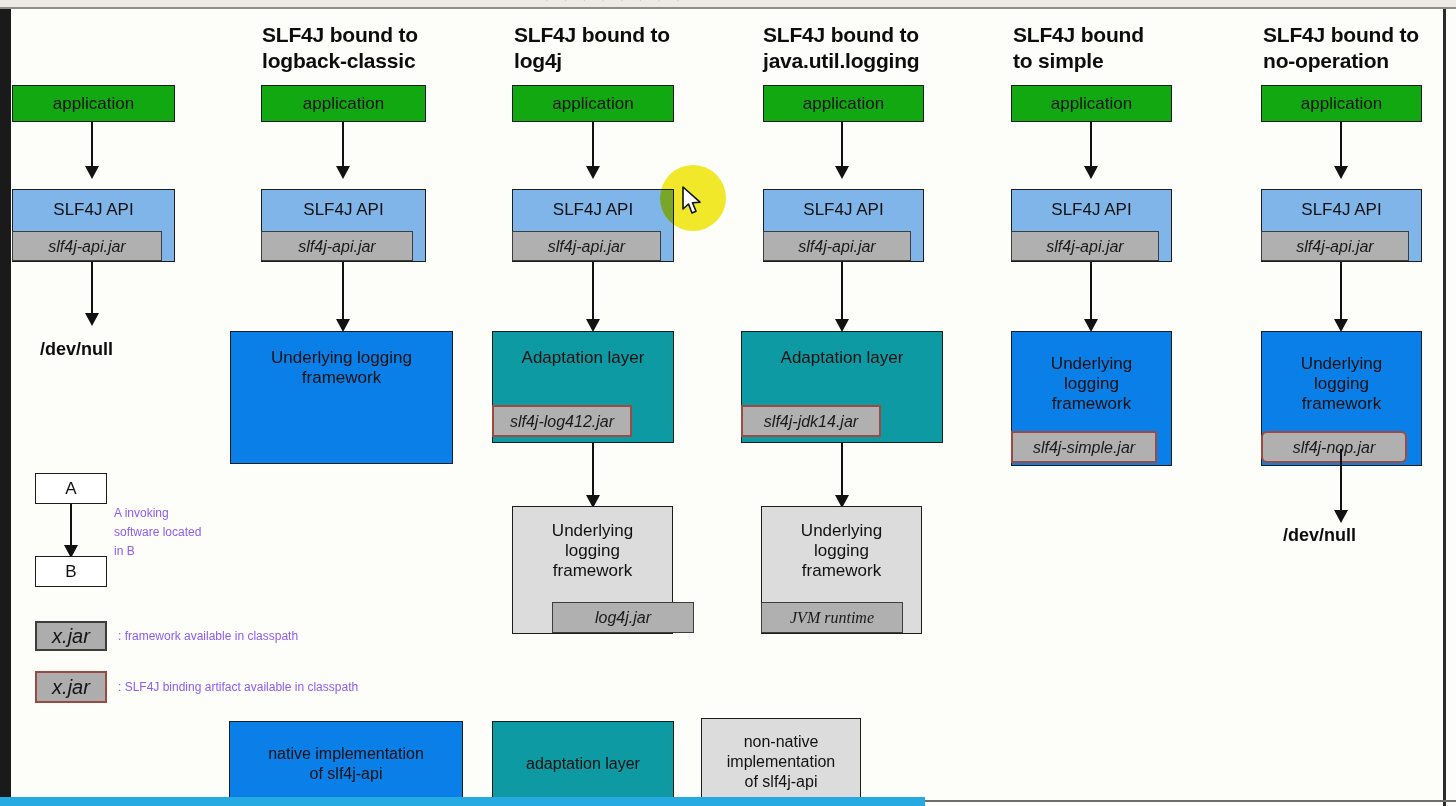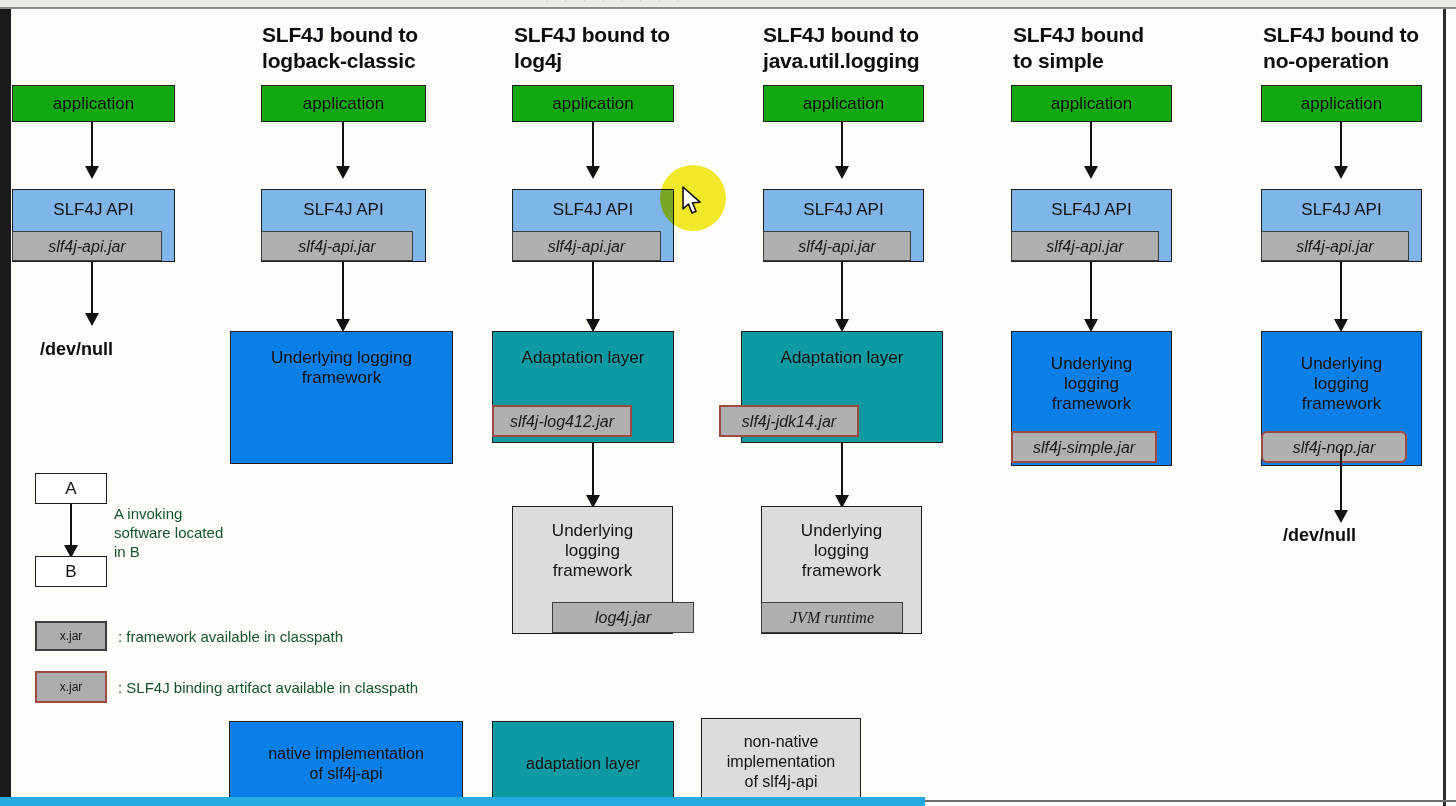--- a/index.html
+++ b/index.html
@@ -35,25 +35,25 @@
     display:flex;align-items:center;justify-content:center;text-align:center;}
   .jar.binding{border:2px solid #9d4b42;}
 
   .arrow{position:absolute;}
   .arrow .shaft{position:absolute;left:0;top:0;width:2px;background:#111;}
   .arrow .head{position:absolute;left:-6px;width:0;height:0;
      border-left:7px solid transparent;border-right:7px solid transparent;border-top:13px solid #111;}
 
   .devnull{position:absolute;font-weight:bold;font-size:18px;color:#0d0d0d;}
 
-  .legend-text{position:absolute;font-size:15px;color:#14532d;line-height:19px;white-space:pre-line;}
+  .legend-text{position:absolute;font-size:12px;color:#8b5cf6;line-height:19px;white-space:pre-line;}
   .legend-box{position:absolute;box-sizing:border-box;border:1px solid #1d1d1d;background:#fff;
     display:flex;align-items:center;justify-content:center;font-size:17px;color:#111;}
   .legend-jar{position:absolute;box-sizing:border-box;background:#adadad;border:2px solid #3d3d3d;
-    font-size:12px;color:#141414;display:flex;align-items:center;justify-content:center;}
+    font-style:italic;font-size:20px;color:#141414;display:flex;align-items:center;justify-content:center;}
   .legend-jar.binding{border:2px solid #9d4b42;}
 
   .key-box{position:absolute;box-sizing:border-box;border:1px solid #1d1d1d;
     display:flex;align-items:center;justify-content:center;text-align:center;
     font-size:16px;line-height:20px;color:#111;white-space:pre-line;}
   .key-box.abstract{background:#7fb5e8;}
   .key-box.native{background:#0b7fe8;}
   .key-box.adapt{background:#0e9aa3;}
   .key-box.nonnative{background:#dcdcdc;}
 
@@ -170,21 +170,21 @@
   <div class="jar" style="left:752px;top:222px;width:148px;height:30px;">slf4j-api.jar</div>
 
   <div class="arrow" style="left:830px;top:253px;">
     <div class="shaft" style="height:68px;"></div>
       <div class="head" style="top:57px;"></div>
   </div>
 
   <div class="box adapt" style="left:730px;top:322px;width:202px;height:112px;">
     <span class="box-label" style="top:16px;">Adaptation layer</span>
   </div>
-  <div class="jar binding" style="left:708px;top:396px;width:140px;height:32px;">slf4j-jdk14.jar</div>
+  <div class="jar binding" style="left:730px;top:396px;width:140px;height:32px;">slf4j-jdk14.jar</div>
 
   <div class="arrow" style="left:830px;top:434px;">
     <div class="shaft" style="height:63px;"></div>
       <div class="head" style="top:52px;"></div>
   </div>
 
   <div class="box nonnative" style="left:750px;top:497px;width:161px;height:128px;">
     <span class="box-label" style="top:14px;white-space:pre-line;">Underlying
 logging
 framework</span>

